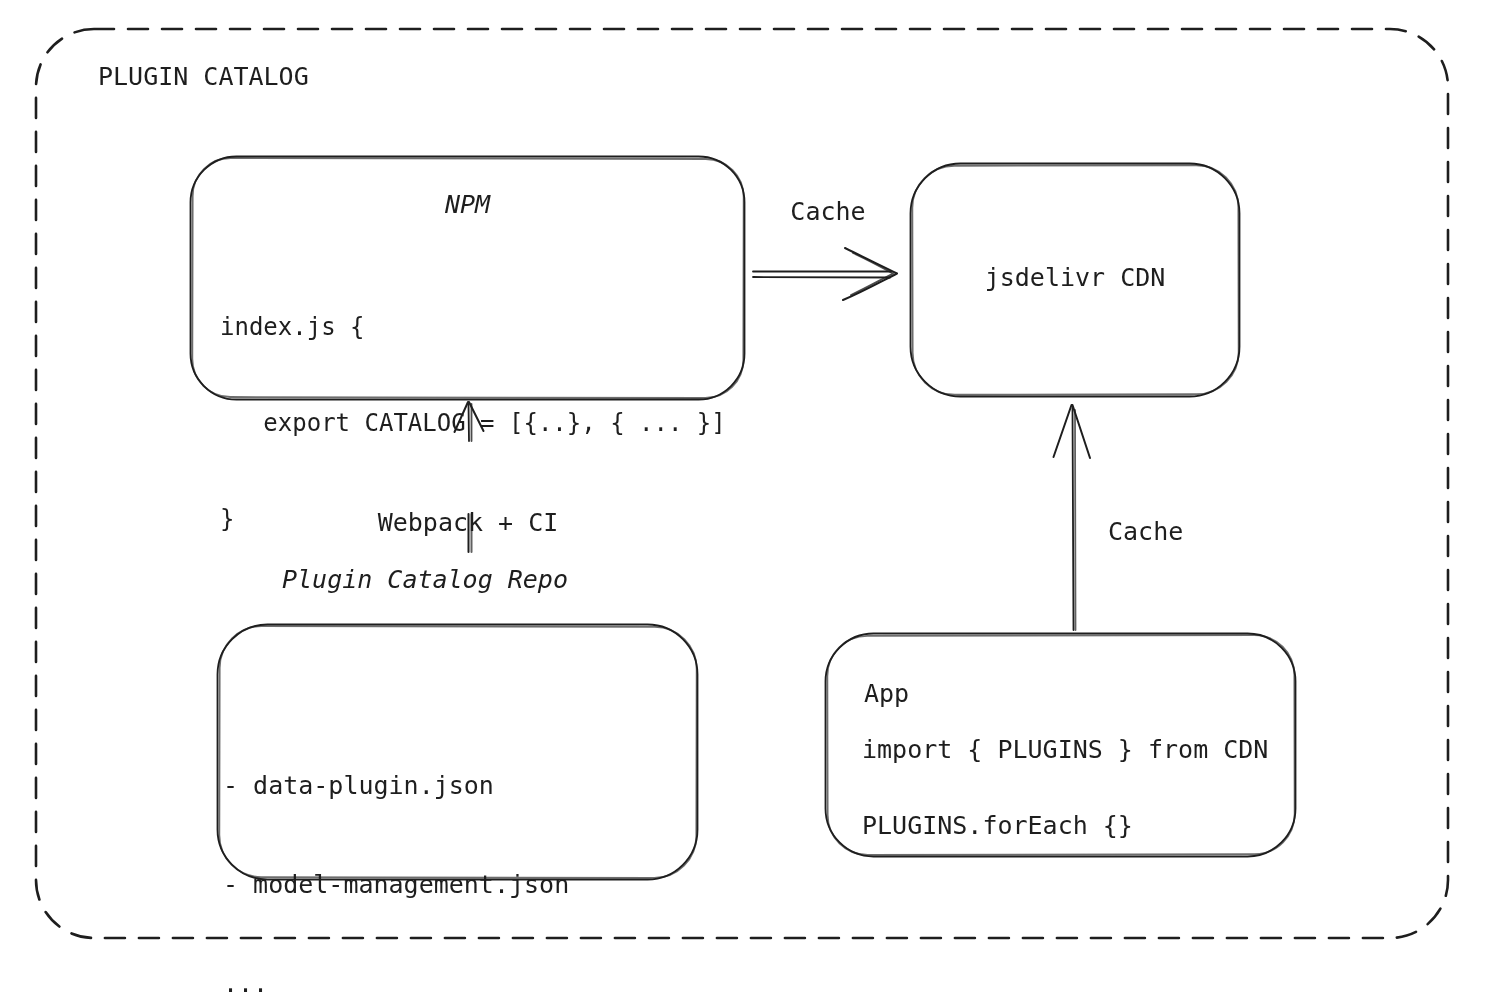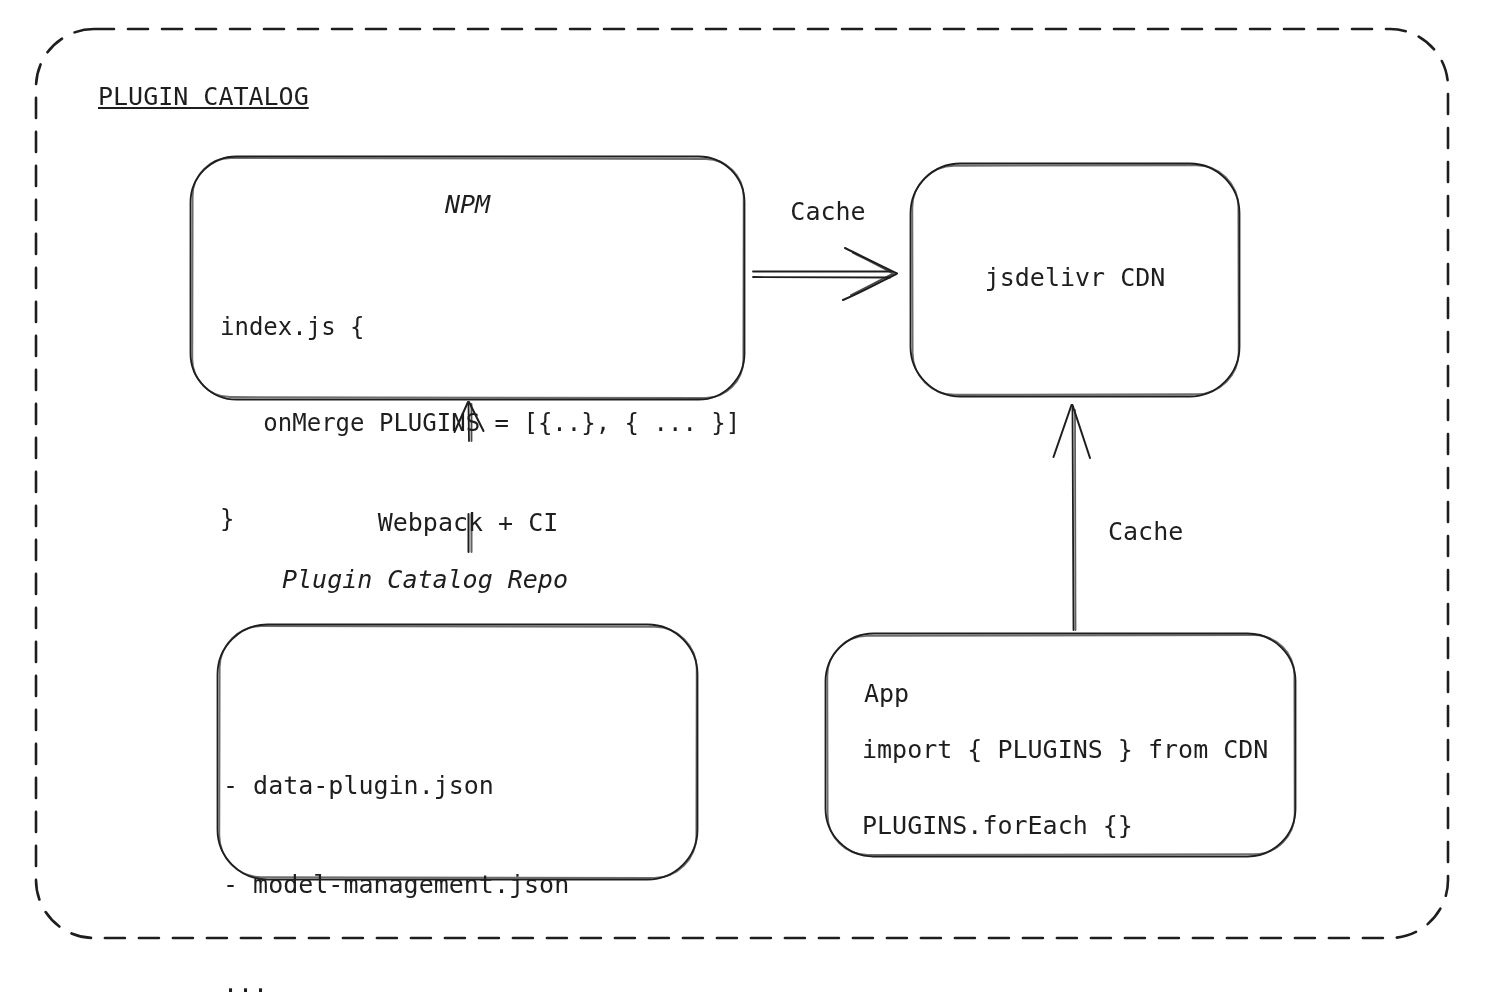--- a/index.html
+++ b/index.html
@@ -84,26 +84,26 @@
     </g>
 
     <g>
       <path d="M1072.5 408 L1073.5 630"></path>
       <path d="M1075 410 L1075.5 630" opacity="0.7"></path>
       <path d="M1071.5 405 L1053.5 457" stroke-width="2"></path>
       <path d="M1072.5 405 L1090 458" stroke-width="2"></path>
     </g>
   </svg>
 
-  <div class="txt" style="left:98px; top:80px;text-decoration:underline;">PLUGIN CATALOG</div>
+  <div class="txt" style="left:98px; top:60px;">PLUGIN CATALOG</div>
 
   <div class="txt ctr" style="left:190px; top:188px; width:555px;font-style:italic;">NPM</div>
   <div class="txt code" style="left:220px; top:247px; line-height:32px;">
     <div>index.js {</div>
-    <div>   onMerge PLUGINS = [{..}, { ... }]</div>
+    <div>   export CATALOG = [{..}, { ... }]</div>
     <div>}</div>
   </div>
 
   <div class="txt ctr" style="left:910px; top:261px; width:330px;">jsdelivr CDN</div>
 
   <div class="txt ctr" style="left:753px; top:195px; width:150px;">Cache</div>
 
   <div class="txt ctr" style="left:318px; top:443px; width:300px; line-height:32px;">
     <div>Webpack + CI</div>
   </div>

